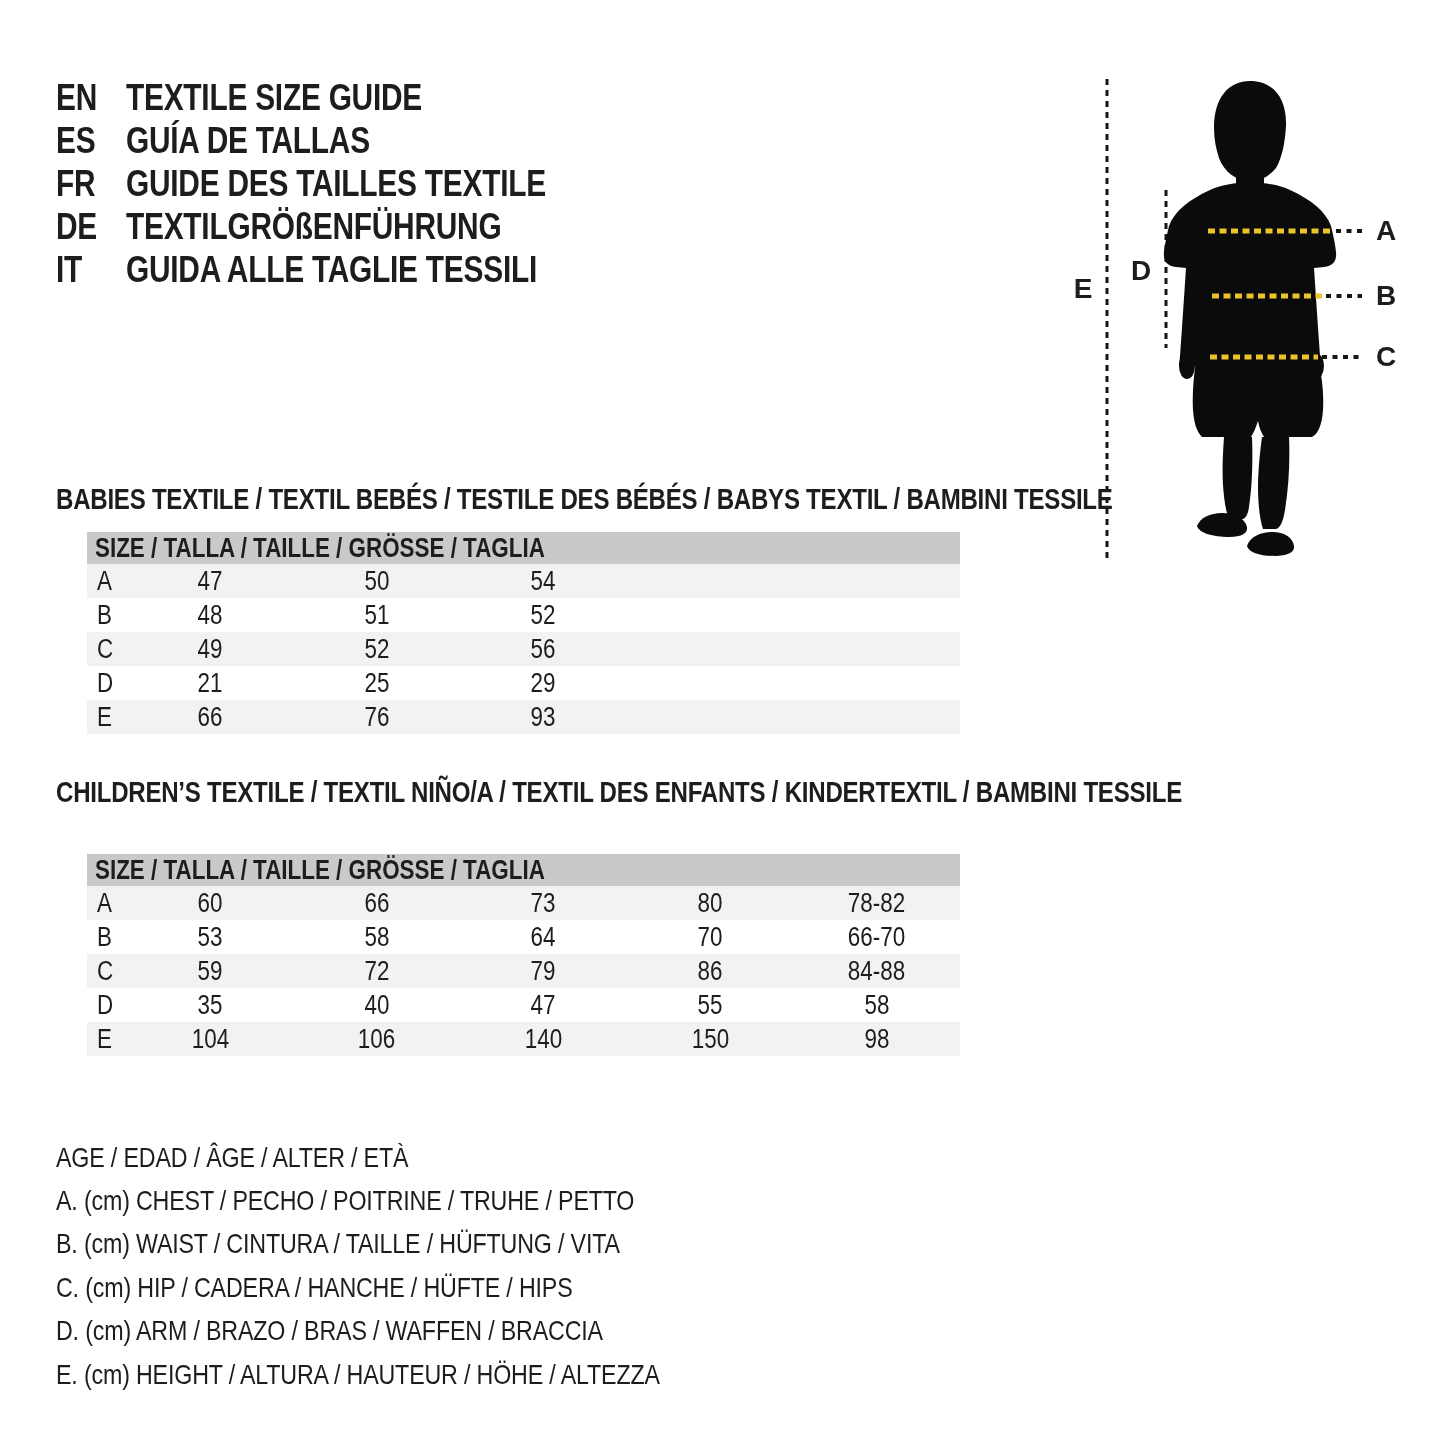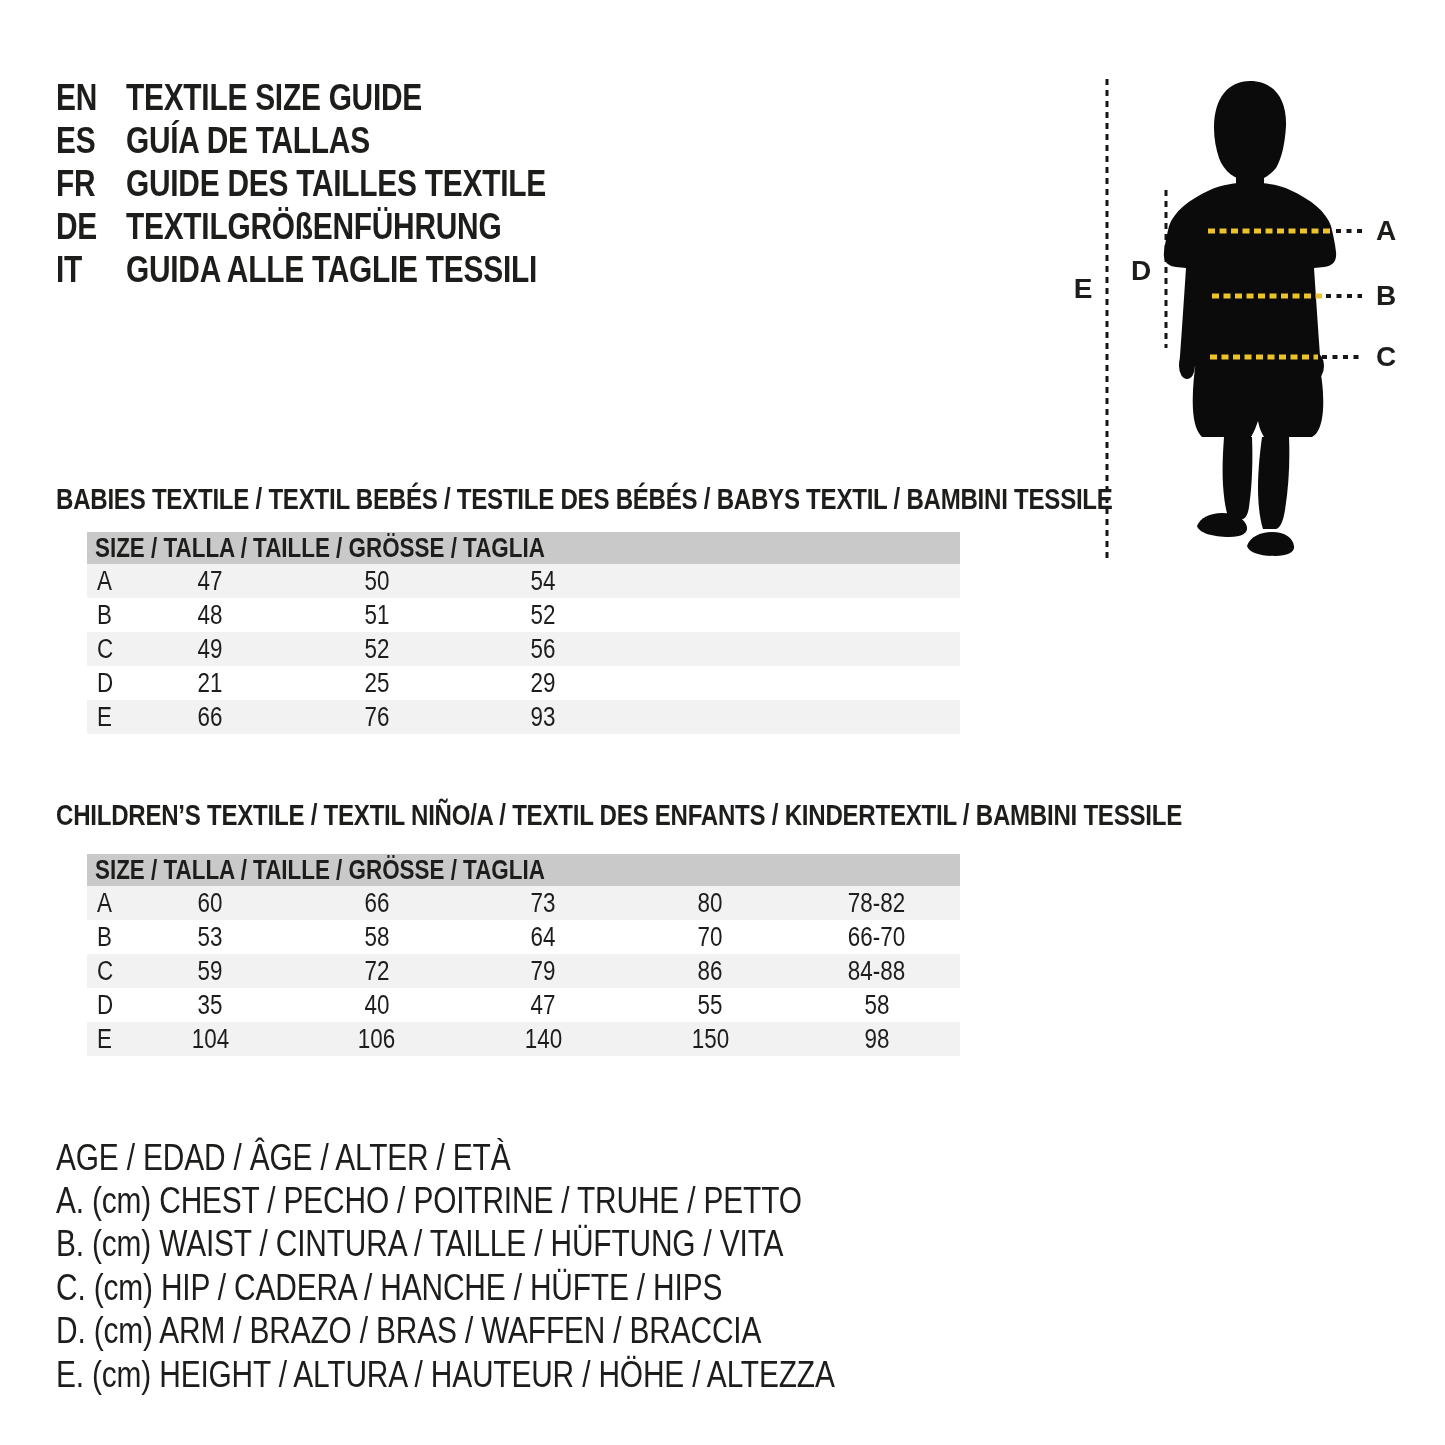--- a/index.html
+++ b/index.html
@@ -15,36 +15,36 @@
   .cond{display:inline-block;transform:scaleX(.83);transform-origin:0 50%;white-space:nowrap;}
   .condc{display:inline-block;transform:scaleX(.83);transform-origin:50% 50%;white-space:nowrap;}
 
   
   .lang-header{position:absolute;left:56px;top:76px;}
   .lang-row{display:flex;height:43px;align-items:center;font-weight:700;font-size:36px;letter-spacing:-.3px;}
   .lang-code{width:70px;flex:0 0 70px;}
   
   .section-title{position:absolute;left:56px;height:32px;font-weight:700;font-size:29px;letter-spacing:-.3px;white-space:nowrap;}
   .babies-title{top:483px;text-align:center;}
-  .children-title{top:799px;}
+  .children-title{top:776px;}
 
   
   .size-table{position:absolute;left:54px;width:873px;margin-left:33px;}
   .babies-table{top:532px;}
   .children-table{top:854px;}
   .size-bar{height:32px;background:var(--bar_gray,#c9c9c9);display:flex;align-items:center;padding-left:8px;font-weight:700;font-size:27px;}
   .t-row{display:grid;grid-template-columns:40px repeat(5,1fr);height:34px;align-items:center;font-size:27px;}
   .t-row.head{font-size:27px;}
   .t-cell{text-align:center;}
   .t-cell.lab{text-align:left;padding-left:10px;}
   .stripe{background:var(--stripe_gray,#f2f2f2);}
 
   
   .legend{position:absolute;left:56px;top:1136px;}
-  .legend-line{height:43.4px;display:flex;align-items:center;font-size:36px;letter-spacing:-.2px;}
+  .legend-line{height:43.4px;display:flex;align-items:center;font-size:28px;letter-spacing:-.2px;}
 
   
   .figure-wrap{position:absolute;left:1040px;top:60px;width:370px;height:530px;}
   .fig-label{position:absolute;font-weight:700;font-size:28px;transform:translate(-50%,-50%);}
   .sil{fill:var(--silhouette_black,#0b0b0b);}
   .vline{stroke:var(--measure_black,#161616);stroke-width:3;stroke-dasharray:6 5;fill:none;}
   .mline-y{stroke:var(--measure_yellow,#ecc328);stroke-width:5;stroke-dasharray:7 4.5;fill:none;}
   .mline-b{stroke:var(--measure_black,#161616);stroke-width:4;stroke-dasharray:5 5.5;fill:none;}
 </style>
 </head>

